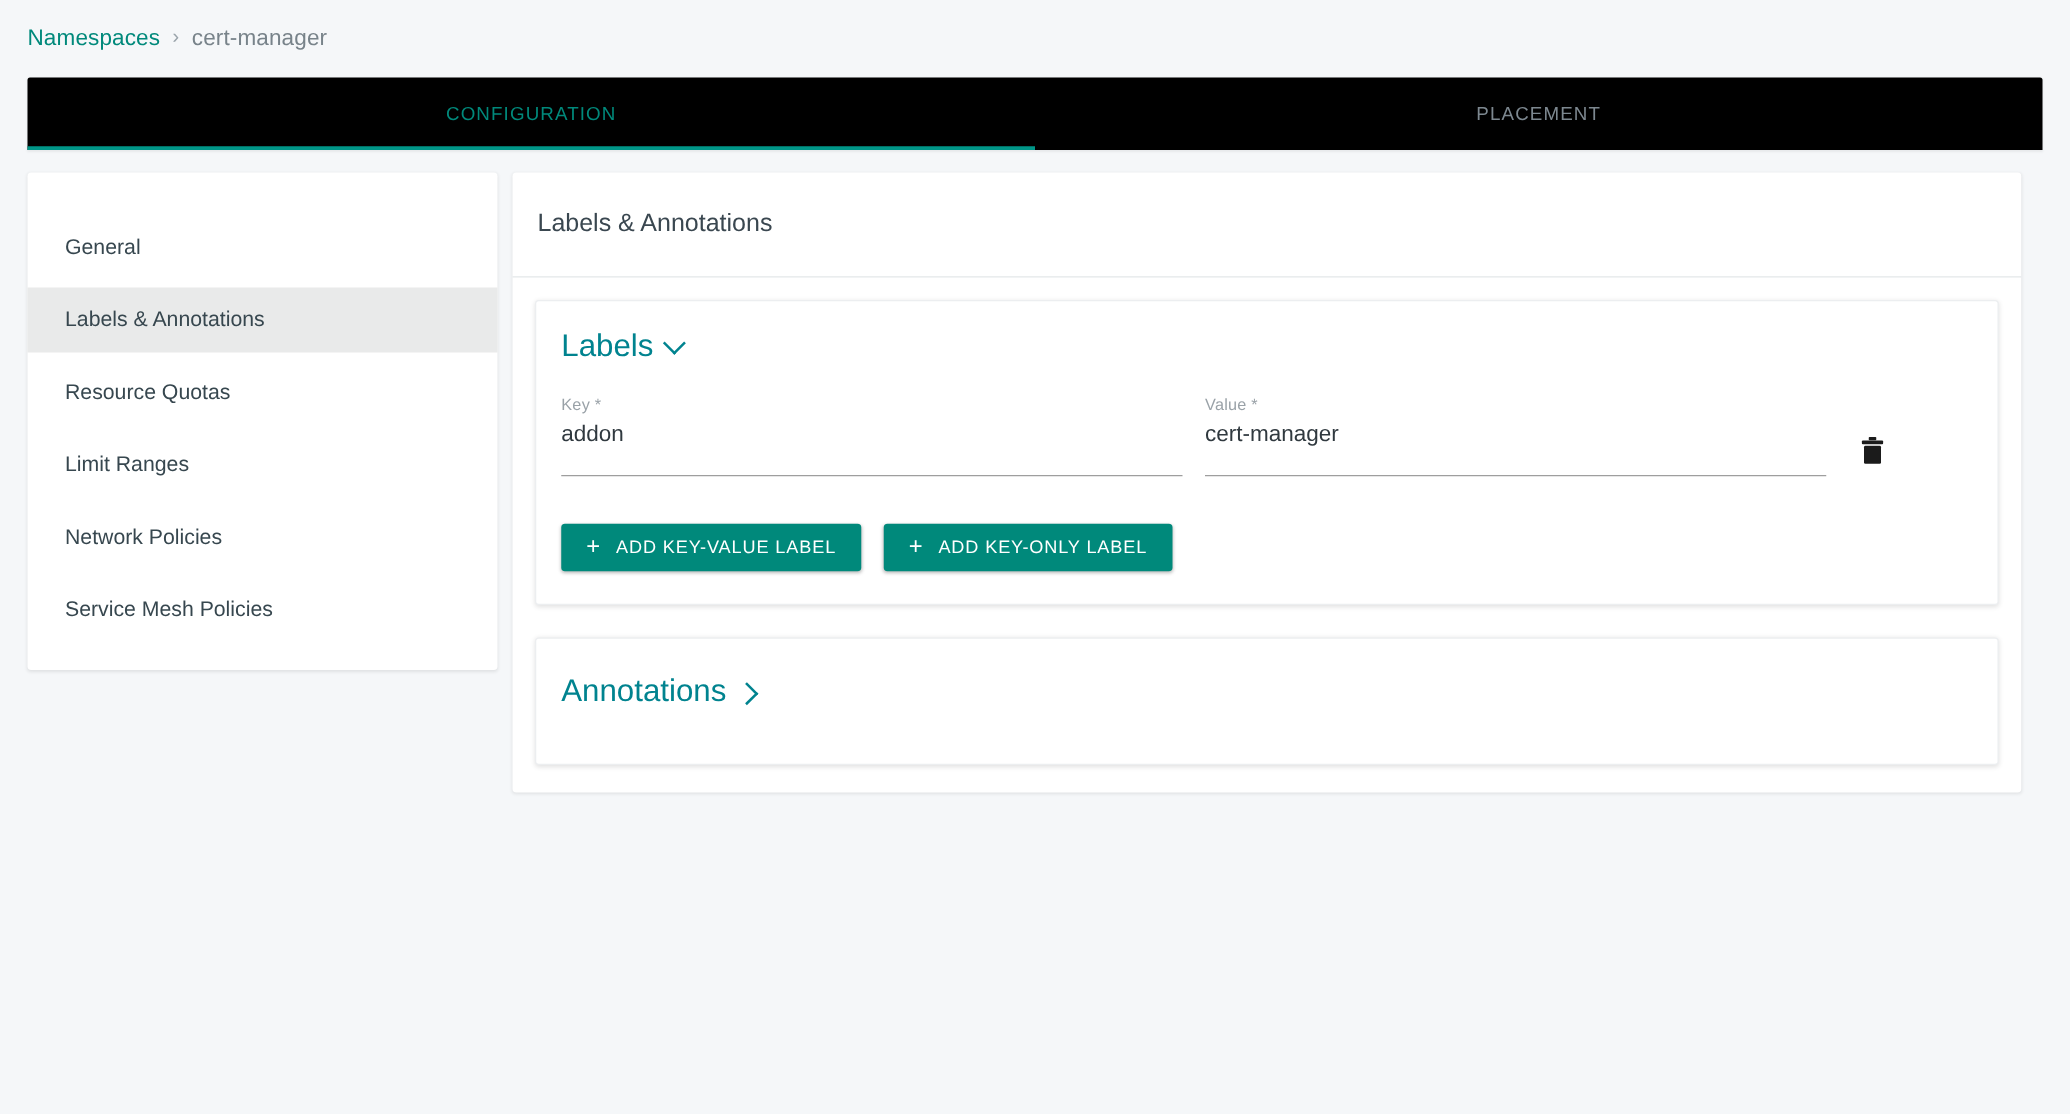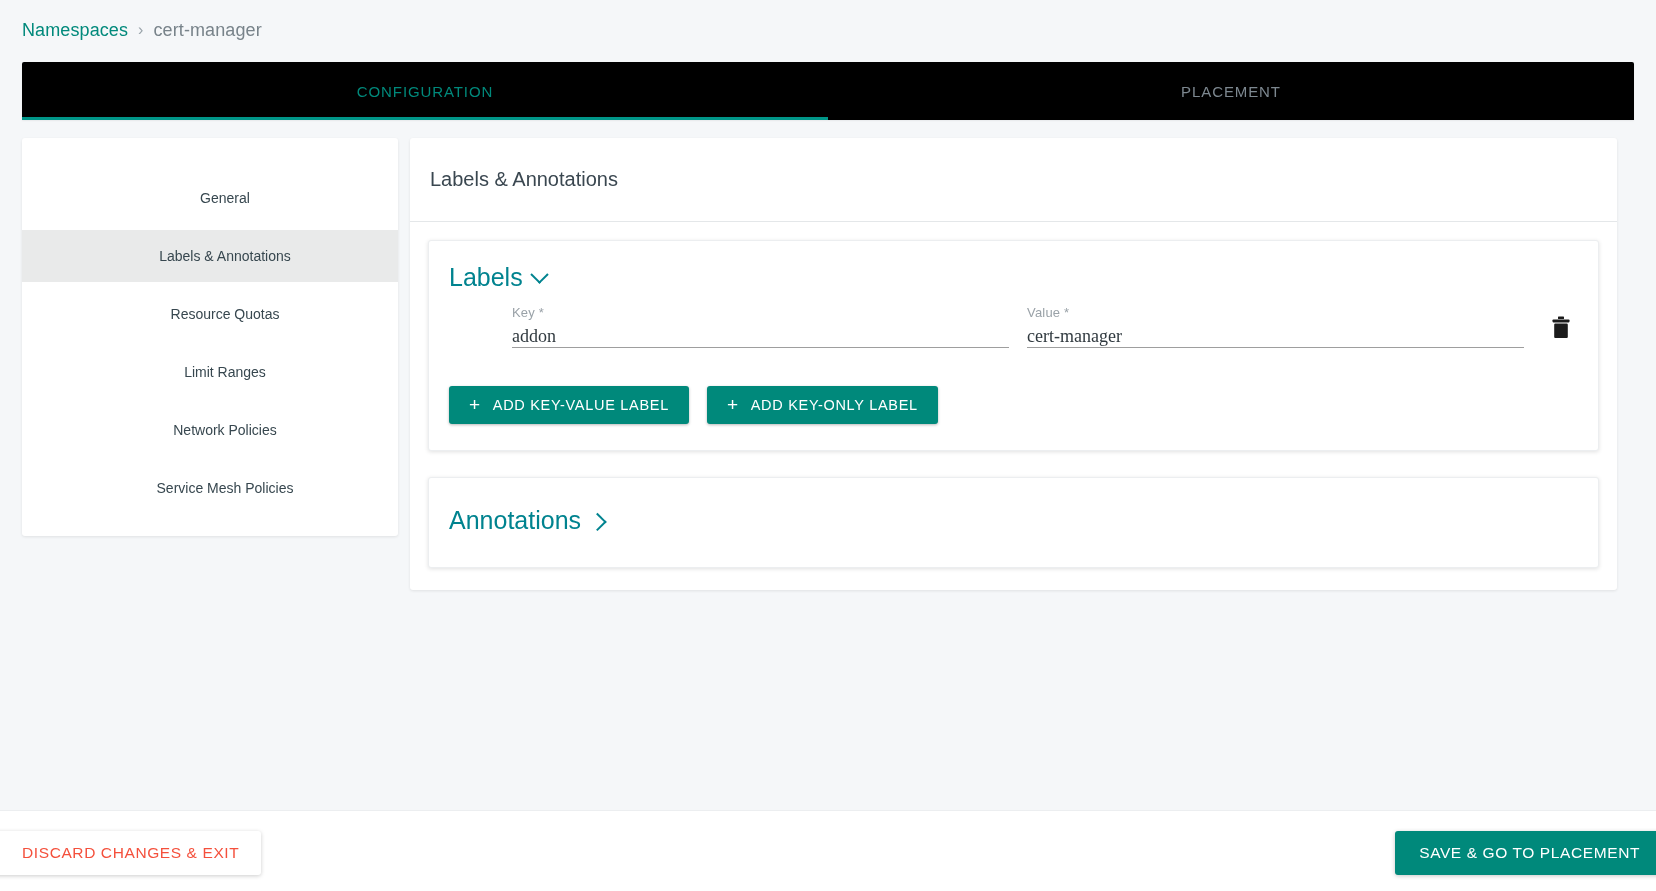--- a/index.html
+++ b/index.html
@@ -96,25 +96,24 @@
     background: #ffffff;
     border-radius: 3px;
     padding: 34px 0 22px 0;
     box-shadow: 0 1px 3px rgba(0,0,0,.09);
   }
   .side-item {
     height: 52px;
     display: flex;
     align-items: center;
     padding-left: 30px;
-    font-size: 14px;
+    font-size: 17px;
     color: #37474f;
     cursor: pointer;
     margin-bottom: 6px;
-    justify-content: center;
   }
   .side-item:last-child { margin-bottom: 0; }
   .side-item.active {
     background: #e9eaea;
   }
 
   
   .main-card {
     position: absolute;
     left: 388px;
@@ -167,45 +166,44 @@
     border-bottom: 2.4px solid #00838f;
   }
   .chev.down { transform: rotate(45deg) translate(-2px,-2px); }
   .chev.right { transform: rotate(-45deg) translate(-1px, 1px); }
 
   .labels-card-pad { padding: 22px 20px 26px 20px; }
 
   .field-row {
     display: flex;
     align-items: flex-end;
-    margin-top: 13px;
-    justify-content: flex-end;
+    margin-top: 24px;
   }
   .field {
     position: relative;
     padding-bottom: 2px;
   }
   .field.key { width: 497px; margin-right: 18px; }
   .field.value { width: 497px; margin-right: 20px; }
   .field-label {
     font-size: 13px;
     color: #9aa2a8;
     letter-spacing: .2px;
     display: block;
     margin-bottom: 6px;
   }
   .field-input {
     width: 100%;
     border: none;
     border-bottom: 1px solid #9e9e9e;
     outline: none;
-    font-family: Liberation Serif, serif;
+    font-family: Liberation Sans, sans-serif;
     font-size: 18px;
     color: #30393f;
-    padding: 0 0 0 0;
+    padding: 0 0 22px 0;
     background: transparent;
     border-radius: 0;
   }
   .trash-btn {
     width: 34px;
     height: 38px;
     display: flex;
     align-items: center;
     justify-content: center;
     background: transparent;
@@ -240,21 +238,21 @@
     box-shadow: 0 1px 3px rgba(0,0,0,.28);
   }
   .btn-plus {
     font-size: 19px;
     line-height: 1;
     font-weight: 400;
     position: relative;
     top: -1px;
   }
 
-  .annotations-pad { padding: 28px 20px 32px 20px; }
+  .annotations-pad { padding: 28px 20px 43px 20px; }
 
   
   .footer {
     position: absolute;
     left: 0;
     bottom: 0;
     width: 1656px;
     height: 81px;
     background: #ffffff;
     border-top: 1px solid #eceef0;
@@ -387,22 +385,14 @@
               <span>Annotations</span>
               <span class="chev right"></span>
             </div>
           </div>
         </div>
 
       </div>
     </div>
   </div>
 
-  <div class="footer">
-    <button class="btn btn-discard">
-      <span>DISCARD CHANGES &amp; EXIT</span>
-    </button>
-    <button class="btn btn-save">
-      <span>SAVE &amp; GO TO PLACEMENT</span>
-    </button>
-  </div>
 
 </div>
 
 </body></html>

